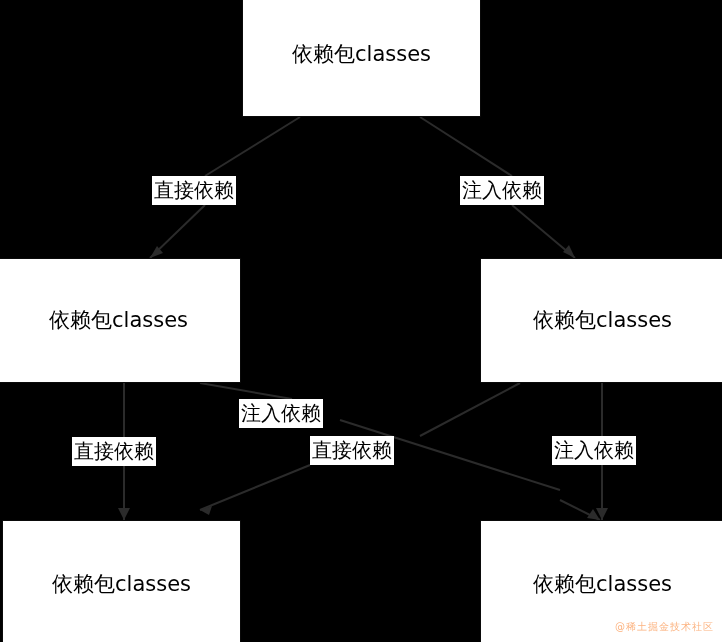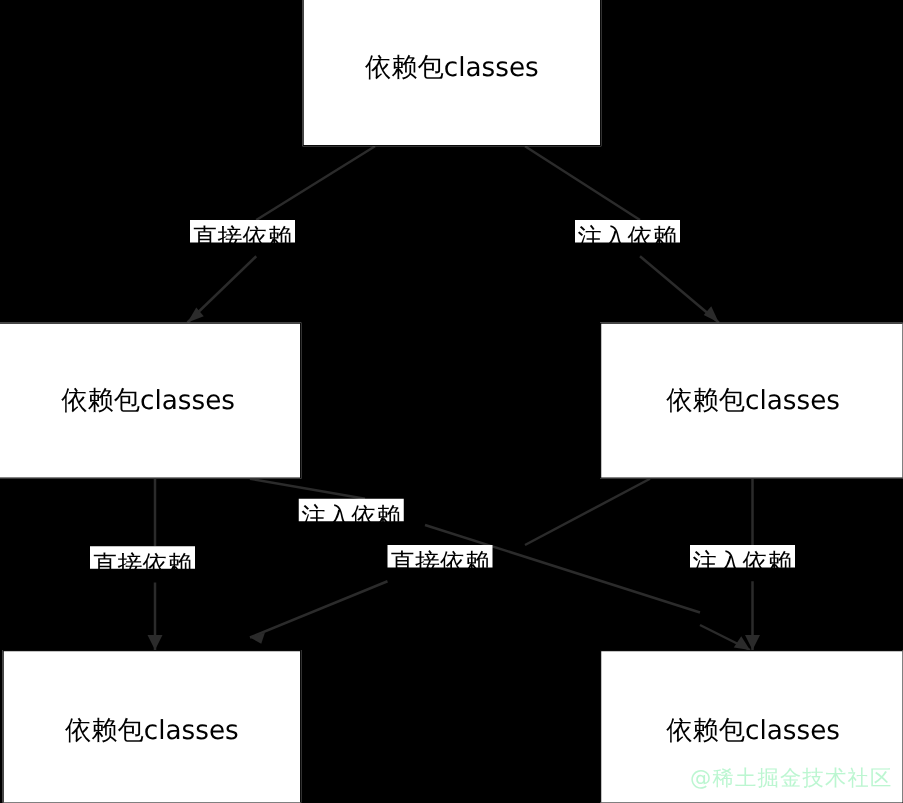--- a/index.html
+++ b/index.html
@@ -72,42 +72,42 @@
   #node-dep-bot-left  { left: 2px;   top: 520px; width: 239px; height: 128px; }
   #node-dep-bot-right { left: 480px; top: 520px; width: 245px; height: 128px; }
 
   
   .edge-label {
     position: absolute;
     background: #ffffff;
     color: #000000;
     font-size: 20px;
     line-height: 28px;
-    height: 18px;
+    height: 29px;
     padding: 0 2px;
     white-space: nowrap;
     z-index: 4;
     text-align: center;
   }
 
   #edge-label-top-left     { left: 152px; top: 176px; }
   #edge-label-top-right    { left: 460px; top: 176px; }
   #edge-label-mid-center   { left: 239px; top: 399px; }
   #edge-label-bot-left     { left: 72px;  top: 437px; }
   #edge-label-bot-center   { left: 310px; top: 436px; }
   #edge-label-bot-right    { left: 552px; top: 436px; }
 
   
   #watermark {
     position: absolute;
     right: 8px;
     bottom: 8px;
-    color: #86efac;
+    color: #f97316;
     opacity: 0.55;
-    font-size: 17px;
+    font-size: 10px;
     letter-spacing: 1px;
     white-space: nowrap;
     z-index: 6;
     pointer-events: none;
   }
 </style>
 </head>
 <body>
 
 <div id="diagram-canvas">

